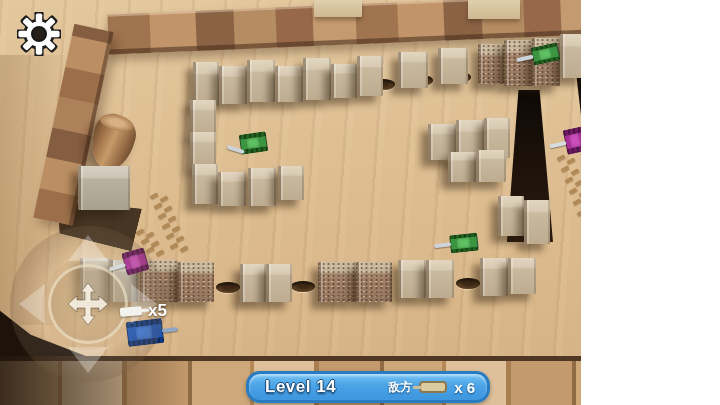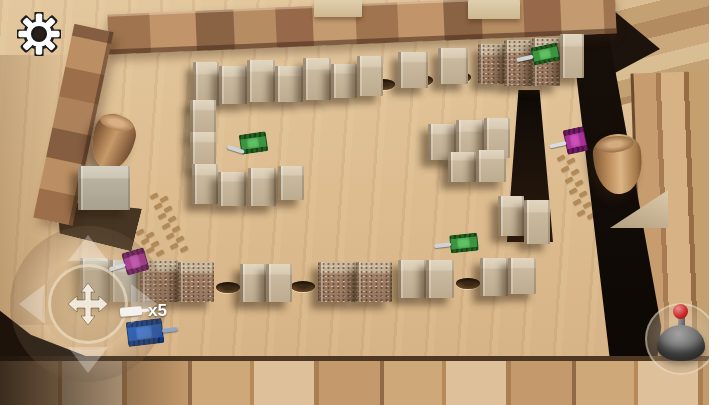--- a/index.html
+++ b/index.html
@@ -1,17 +1,17 @@
 <!DOCTYPE html>
 <html><head>
 <meta charset="utf-8">
 <style>
   html,body{margin:0;padding:0;}
   body{width:720px;height:405px;overflow:hidden;font-family:"Liberation Sans",sans-serif;}
-  #stage{position:relative;width:709px;height:405px;overflow:hidden;
+  #stage{position:relative;width:581px;height:405px;overflow:hidden;
     background:
       repeating-linear-gradient(94deg, rgba(150,105,60,.10) 0 3px, rgba(255,238,205,.07) 3px 9px, rgba(0,0,0,0) 9px 32px),
       linear-gradient(180deg,#e3c79d 0%,#dcbb8e 55%,#d5b184 100%);}
   #stage *{position:absolute;box-sizing:border-box;}
 
   
   .outer-left-shade{left:0;top:55px;width:72px;height:270px;z-index:1;
     background:linear-gradient(90deg, rgba(120,85,50,.28), rgba(120,85,50,0));}
   .planks-topright{left:584px;top:-14px;width:150px;height:108px;z-index:2;transform:rotate(-14deg);
     background:repeating-linear-gradient(180deg,#d9be93 0 16px,#c3a173 16px 33px,#b28c60 33px 50px,#cba97d 50px 68px);}
@@ -314,14 +314,20 @@
     <div class="mini-tank"></div>
     <span class="lives-text">x5</span>
   </div>
 
   <div class="joystick">
     <div class="joy-stick"></div>
     <div class="joy-ball"></div>
     <div class="joy-dome"></div>
   </div>
 
+  <div class="banner">
+    <span class="banner-level">Level 14</span>
+    <span class="banner-enemy">敌方</span>
+    <div class="banner-tank"></div>
+    <span class="banner-count">x 6</span>
+  </div>
 
 </div>
 
 </body></html>

